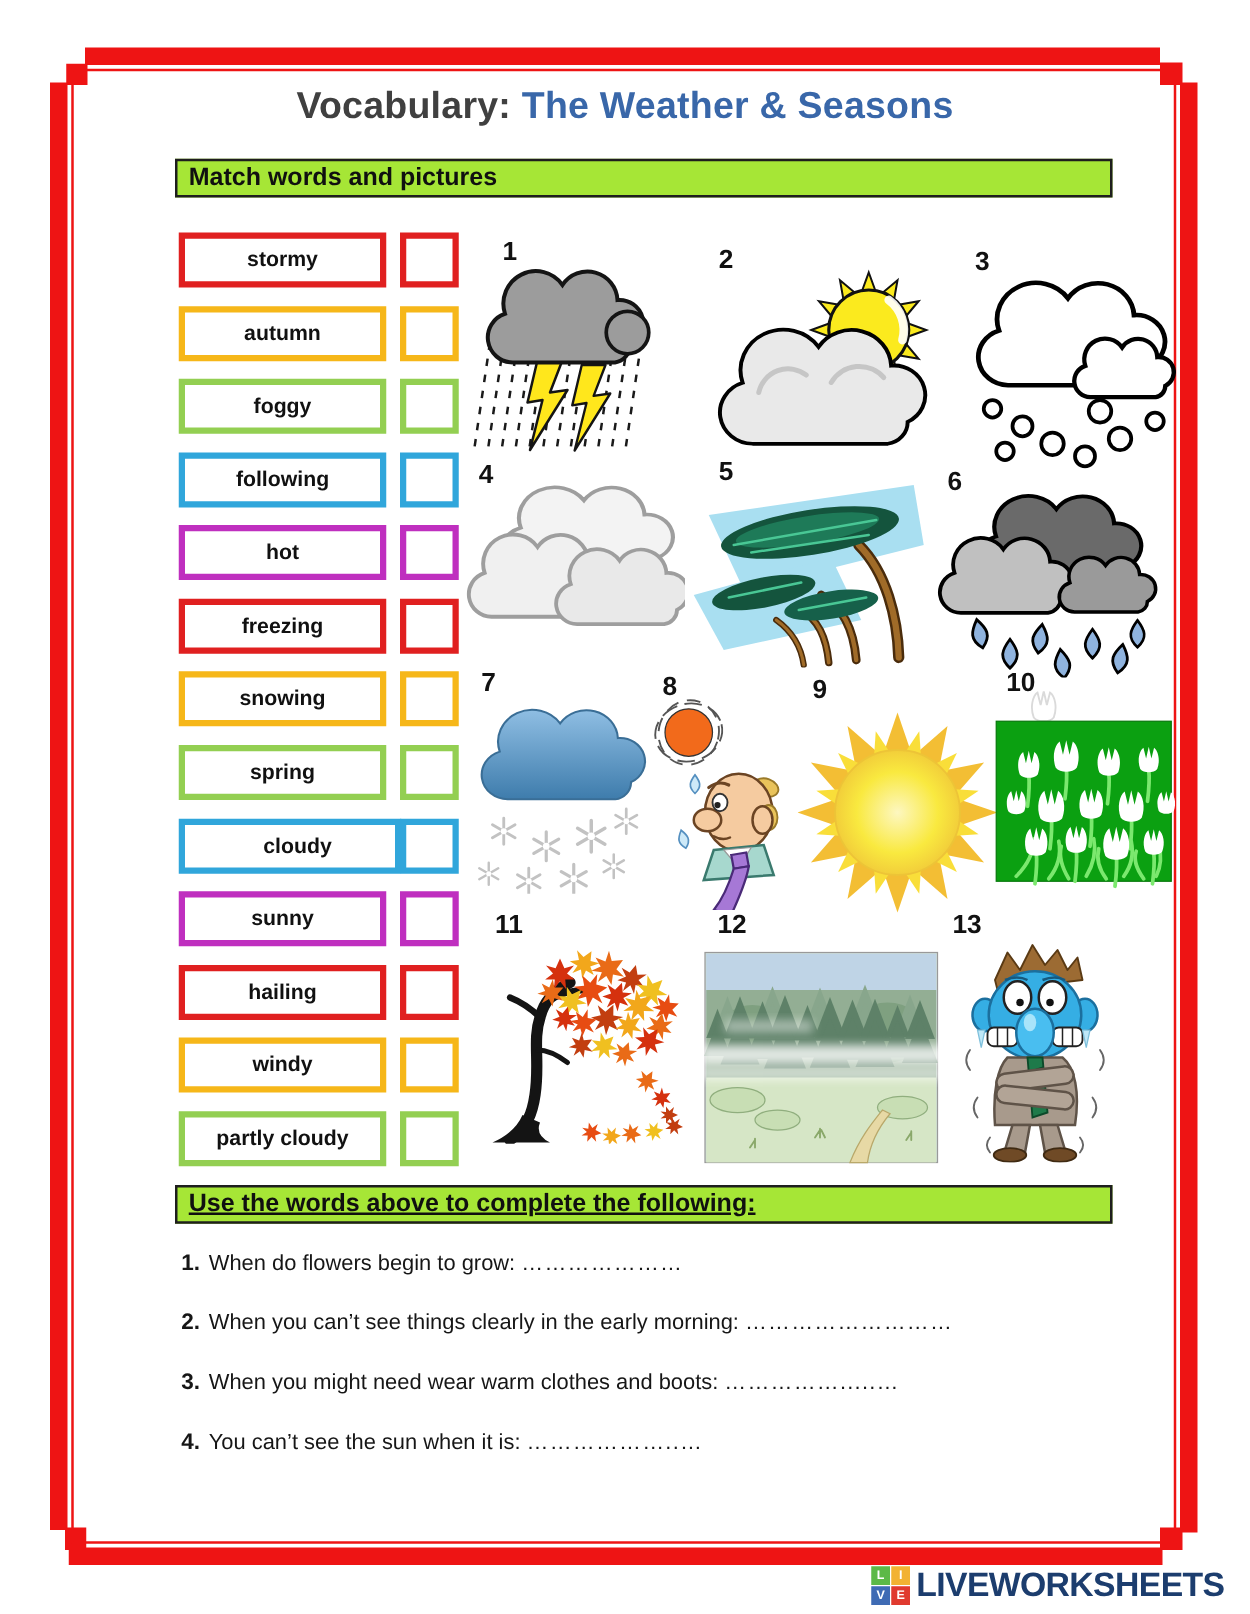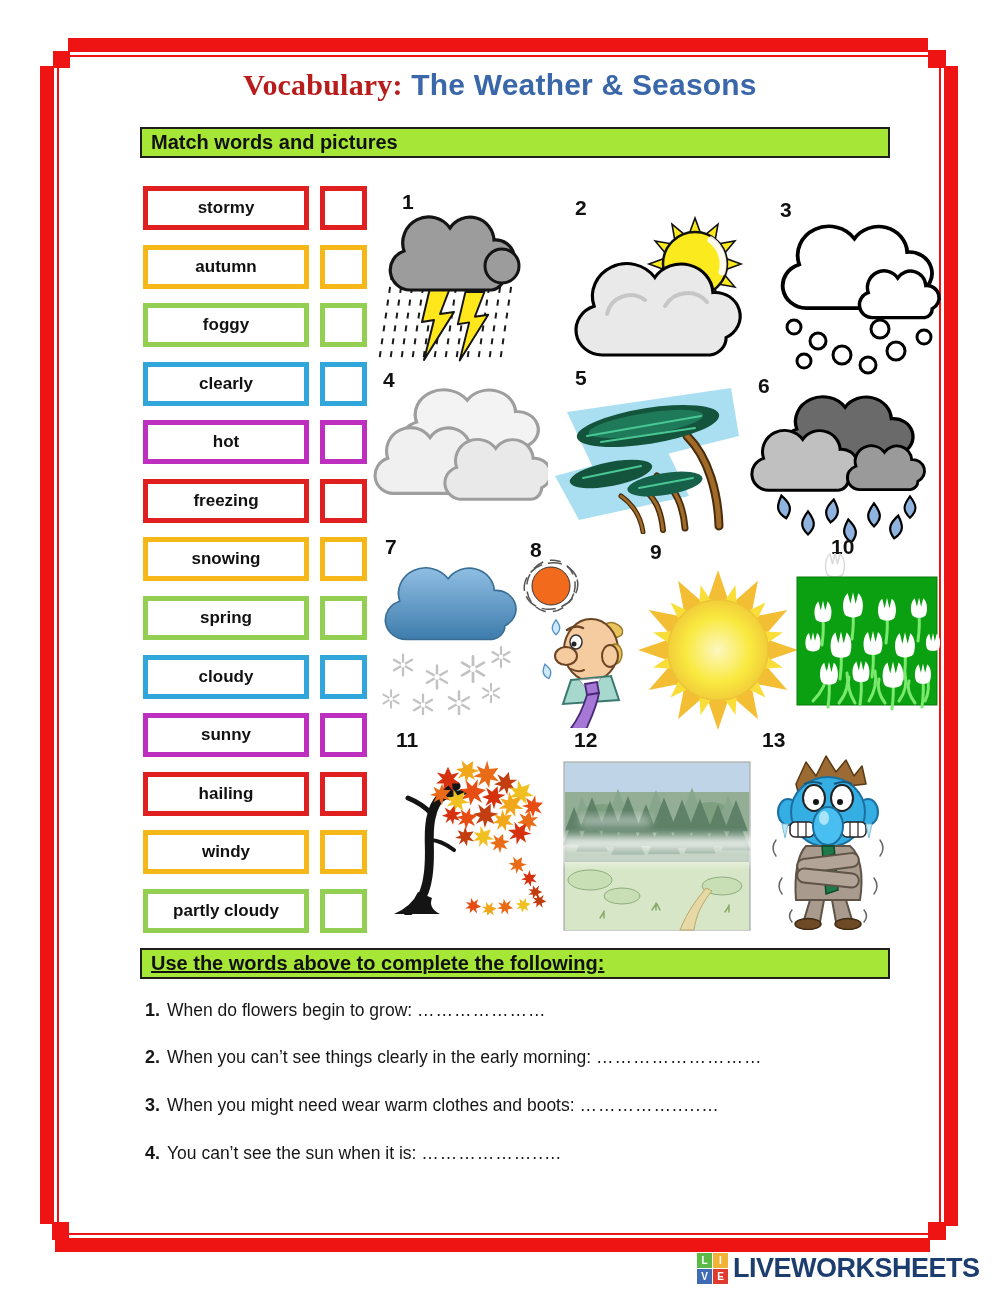--- a/index.html
+++ b/index.html
@@ -77,21 +77,21 @@
   <div class="fbar" style="left: 944px; top: 66px; width: 14px; height: 1160px; background-color: rgb(238, 20, 20);"></div>
   <div class="fbar" style="left: 55px; top: 1238px; width: 875px; height: 14px; background-color: rgb(238, 20, 20);"></div>
   <div class="fbar" style="left: 40px; top: 66px; width: 14px; height: 1158px; background-color: rgb(238, 20, 20);"></div>
   <div class="fbar" style="left: 53px; top: 51px; width: 17px; height: 17px; background-color: rgb(238, 20, 20);"></div>
   <div class="fbar" style="left: 928px; top: 50px; width: 18px; height: 18px; background-color: rgb(238, 20, 20);"></div>
   <div class="fbar" style="left: 52px; top: 1222px; width: 17px; height: 18px; background-color: rgb(238, 20, 20);"></div>
   <div class="fbar" style="left: 928px; top: 1222px; width: 18px; height: 18px; background-color: rgb(238, 20, 20);"></div>
   <div class="fthin" style="border-color: rgb(238, 20, 20);"></div>
 
   <div class="title">
-    <span style="color: #b91c1c; font-family: Liberation Serif, serif;">Vocabulary:</span>
+    <span style="color: #404040;">Vocabulary:</span>
     <span style="color: rgb(57, 103, 169);">The Weather &amp; Seasons</span>
   </div>
 
   <div class="bar" style="top: 127px; background-color: rgb(166, 230, 54);">Match words and pictures</div>
   <div class="bar" style="top: 948px; background-color: rgb(166, 230, 54); text-decoration: underline;">Use the words above to complete the following:</div>
 
   <div class="wrow" style="top:186px">
     <div class="wbox" style="border-color: rgb(224, 32, 32);">
         <span>stormy</span>
       </div>
@@ -104,21 +104,21 @@
     <div class="abox" style="border-color: rgb(246, 183, 25);"></div>
   </div>
   <div class="wrow" style="top:303px">
     <div class="wbox" style="border-color: rgb(147, 207, 82);">
         <span>foggy</span>
       </div>
     <div class="abox" style="border-color: rgb(147, 207, 82);"></div>
   </div>
   <div class="wrow" style="top:362px">
     <div class="wbox" style="border-color: rgb(48, 166, 219);">
-        <span>clearly</span>
+        <span>following</span>
       </div>
     <div class="abox" style="border-color: rgb(48, 166, 219);"></div>
   </div>
   <div class="wrow" style="top:420px">
     <div class="wbox" style="border-color: rgb(191, 47, 191);">
         <span>hot</span>
       </div>
     <div class="abox" style="border-color: rgb(191, 47, 191);"></div>
   </div>
   <div class="wrow" style="top:479px">
@@ -133,21 +133,21 @@
       </div>
     <div class="abox" style="border-color: rgb(246, 183, 25);"></div>
   </div>
   <div class="wrow" style="top:596px">
     <div class="wbox" style="border-color: rgb(147, 207, 82);">
         <span>spring</span>
       </div>
     <div class="abox" style="border-color: rgb(147, 207, 82);"></div>
   </div>
   <div class="wrow" style="top:655px">
-    <div class="wbox" style="border-color: rgb(48, 166, 219);">
+    <div class="wbox" style="border-color: rgb(48, 166, 219); padding-left: 12px;">
         <span>cloudy</span>
       </div>
     <div class="abox" style="border-color: rgb(48, 166, 219);"></div>
   </div>
   <div class="wrow" style="top:713px">
     <div class="wbox" style="border-color: rgb(191, 47, 191);">
         <span>sunny</span>
       </div>
     <div class="abox" style="border-color: rgb(191, 47, 191);"></div>
   </div>
@@ -369,21 +369,21 @@
         <use href="#ray2" transform="translate(80 92) rotate(255) scale(.84)"></use>
           <use href="#ray2" transform="translate(80 92) rotate(285) scale(.84)"></use>
         <use href="#ray2" transform="translate(80 92) rotate(315) scale(.84)"></use>
           <use href="#ray2" transform="translate(80 92) rotate(345) scale(.84)"></use>
       </g>
       <circle cx="80" cy="92" r="50" fill="url(#gsun)" stroke="#edc437" stroke-width="1.5"></circle>
     </svg>
   </div>
 
   <div class="pic" style="left:795px;top:535px;width:145px;height:198px">
-    <span class="pnum" style="left:36px">10</span>
+    <span class="pnum" style="left:10px">10</span>
     <svg style="top:18px" width="145" height="180" viewBox="0 0 145 180">
       <use href="#tulip" transform="translate(40 16)" fill="#fff" stroke="#dadada" stroke-width="1.5"></use>
       <rect x="2" y="24" width="140" height="128" fill="#0ba011" stroke="#087a0d"></rect>
       <g stroke="#7be86e" stroke-width="3" fill="none" stroke-linecap="round">
         <use href="#stem" transform="translate(28 62)"></use>
           <use href="#stem" transform="translate(58 56)"></use>
         <use href="#stem" transform="translate(92 60)"></use>
           <use href="#stem" transform="translate(124 58)"></use>
         <use href="#stem" transform="translate(46 96)"></use>
           <use href="#stem" transform="translate(78 94)"></use>

